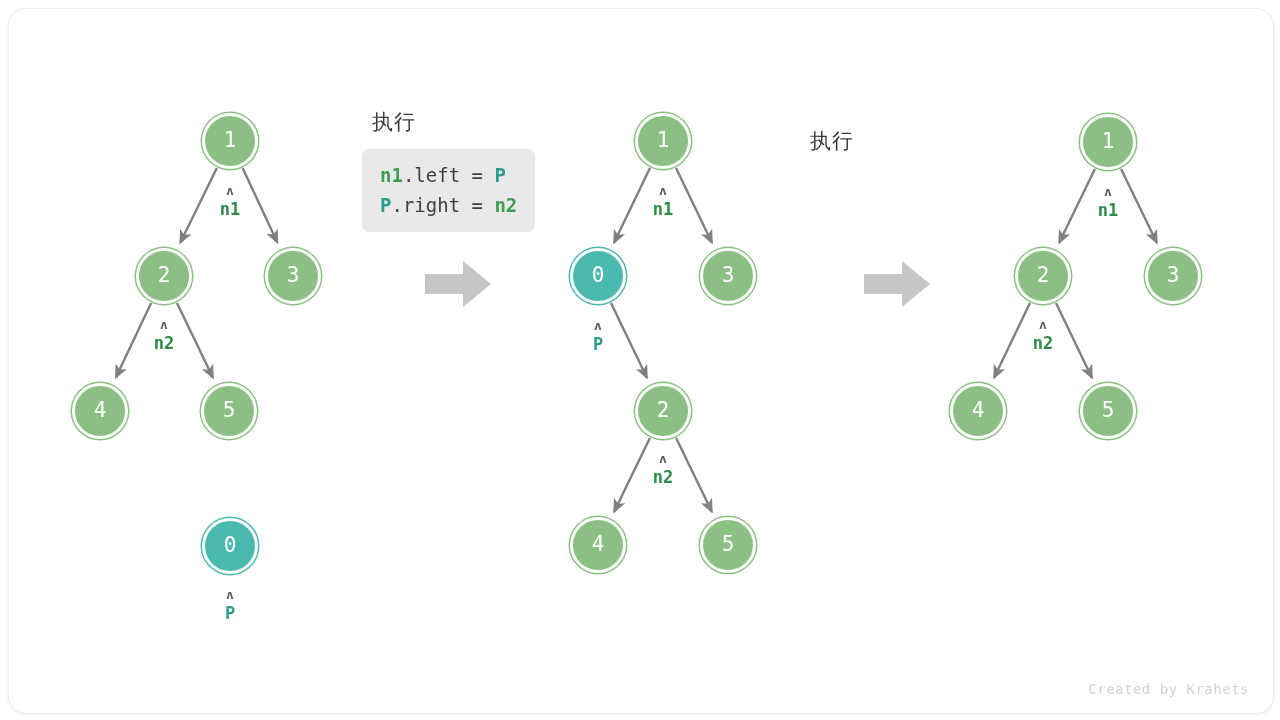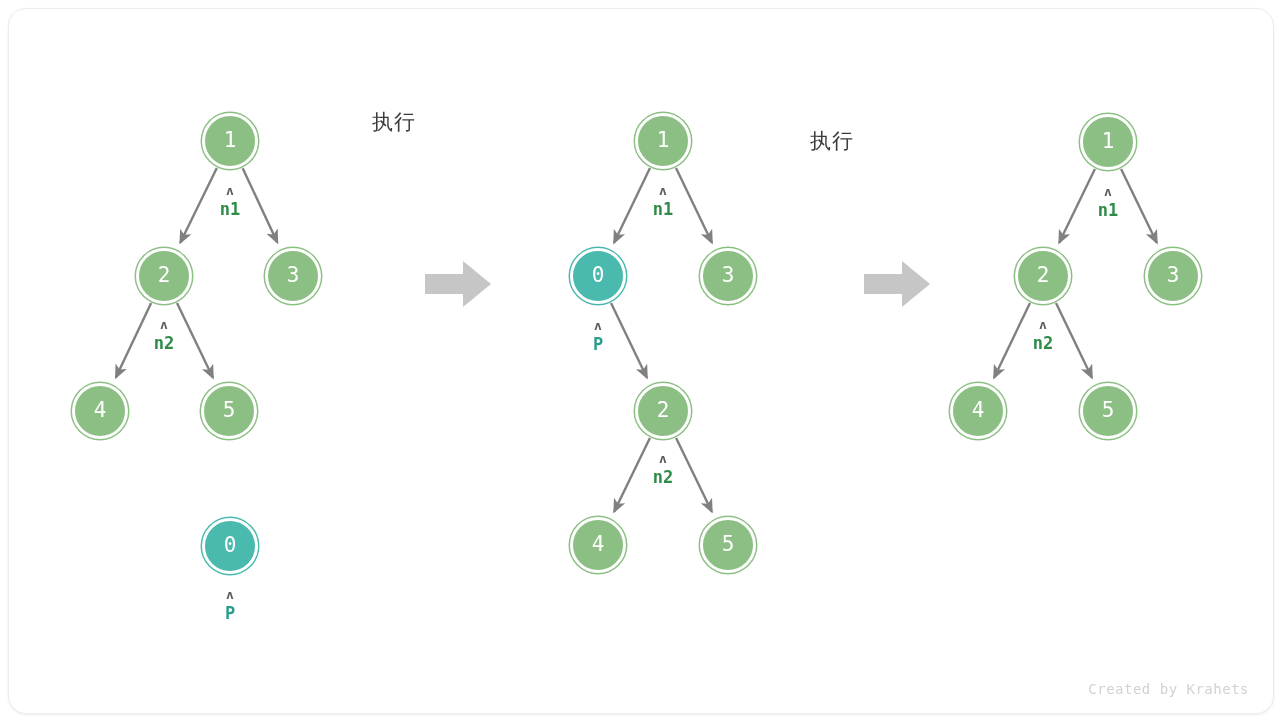--- a/index.html
+++ b/index.html
@@ -184,20 +184,21 @@
         <span class="caret">ʌ</span>
         <span class="lbl green">n1</span>
       </div>
       <div class="ptr" style="left: 1004px; top: 310px;">
         <span class="caret">ʌ</span>
         <span class="lbl green">n2</span>
       </div>
     </div>
 
   <div class="step-title" style="left:363px;top:99px;">执行</div>
+  <div class="code-box" id="code-2" style="left:353px;top:140px;"><div><span class="v-green">n1</span><span class="plain">.left = </span><span class="v-teal">P</span></div><div><span class="v-teal">P</span><span class="plain">.right = </span><span class="v-green">n2</span></div></div>
 
   <div class="step-title" style="left:801px;top:118px;">执行</div>
 
   <svg class="bigarrow" style="left:416px;top:252px;" width="66" height="46" viewBox="0 0 66 46">
     <path d="M0,13 L38,13 L38,0 L66,23 L38,46 L38,33 L0,33 Z" fill="#c6c6c6"></path>
   </svg>
   <svg class="bigarrow" style="left:855px;top:252px;" width="66" height="46" viewBox="0 0 66 46">
     <path d="M0,13 L38,13 L38,0 L66,23 L38,46 L38,33 L0,33 Z" fill="#c6c6c6"></path>
   </svg>
 

